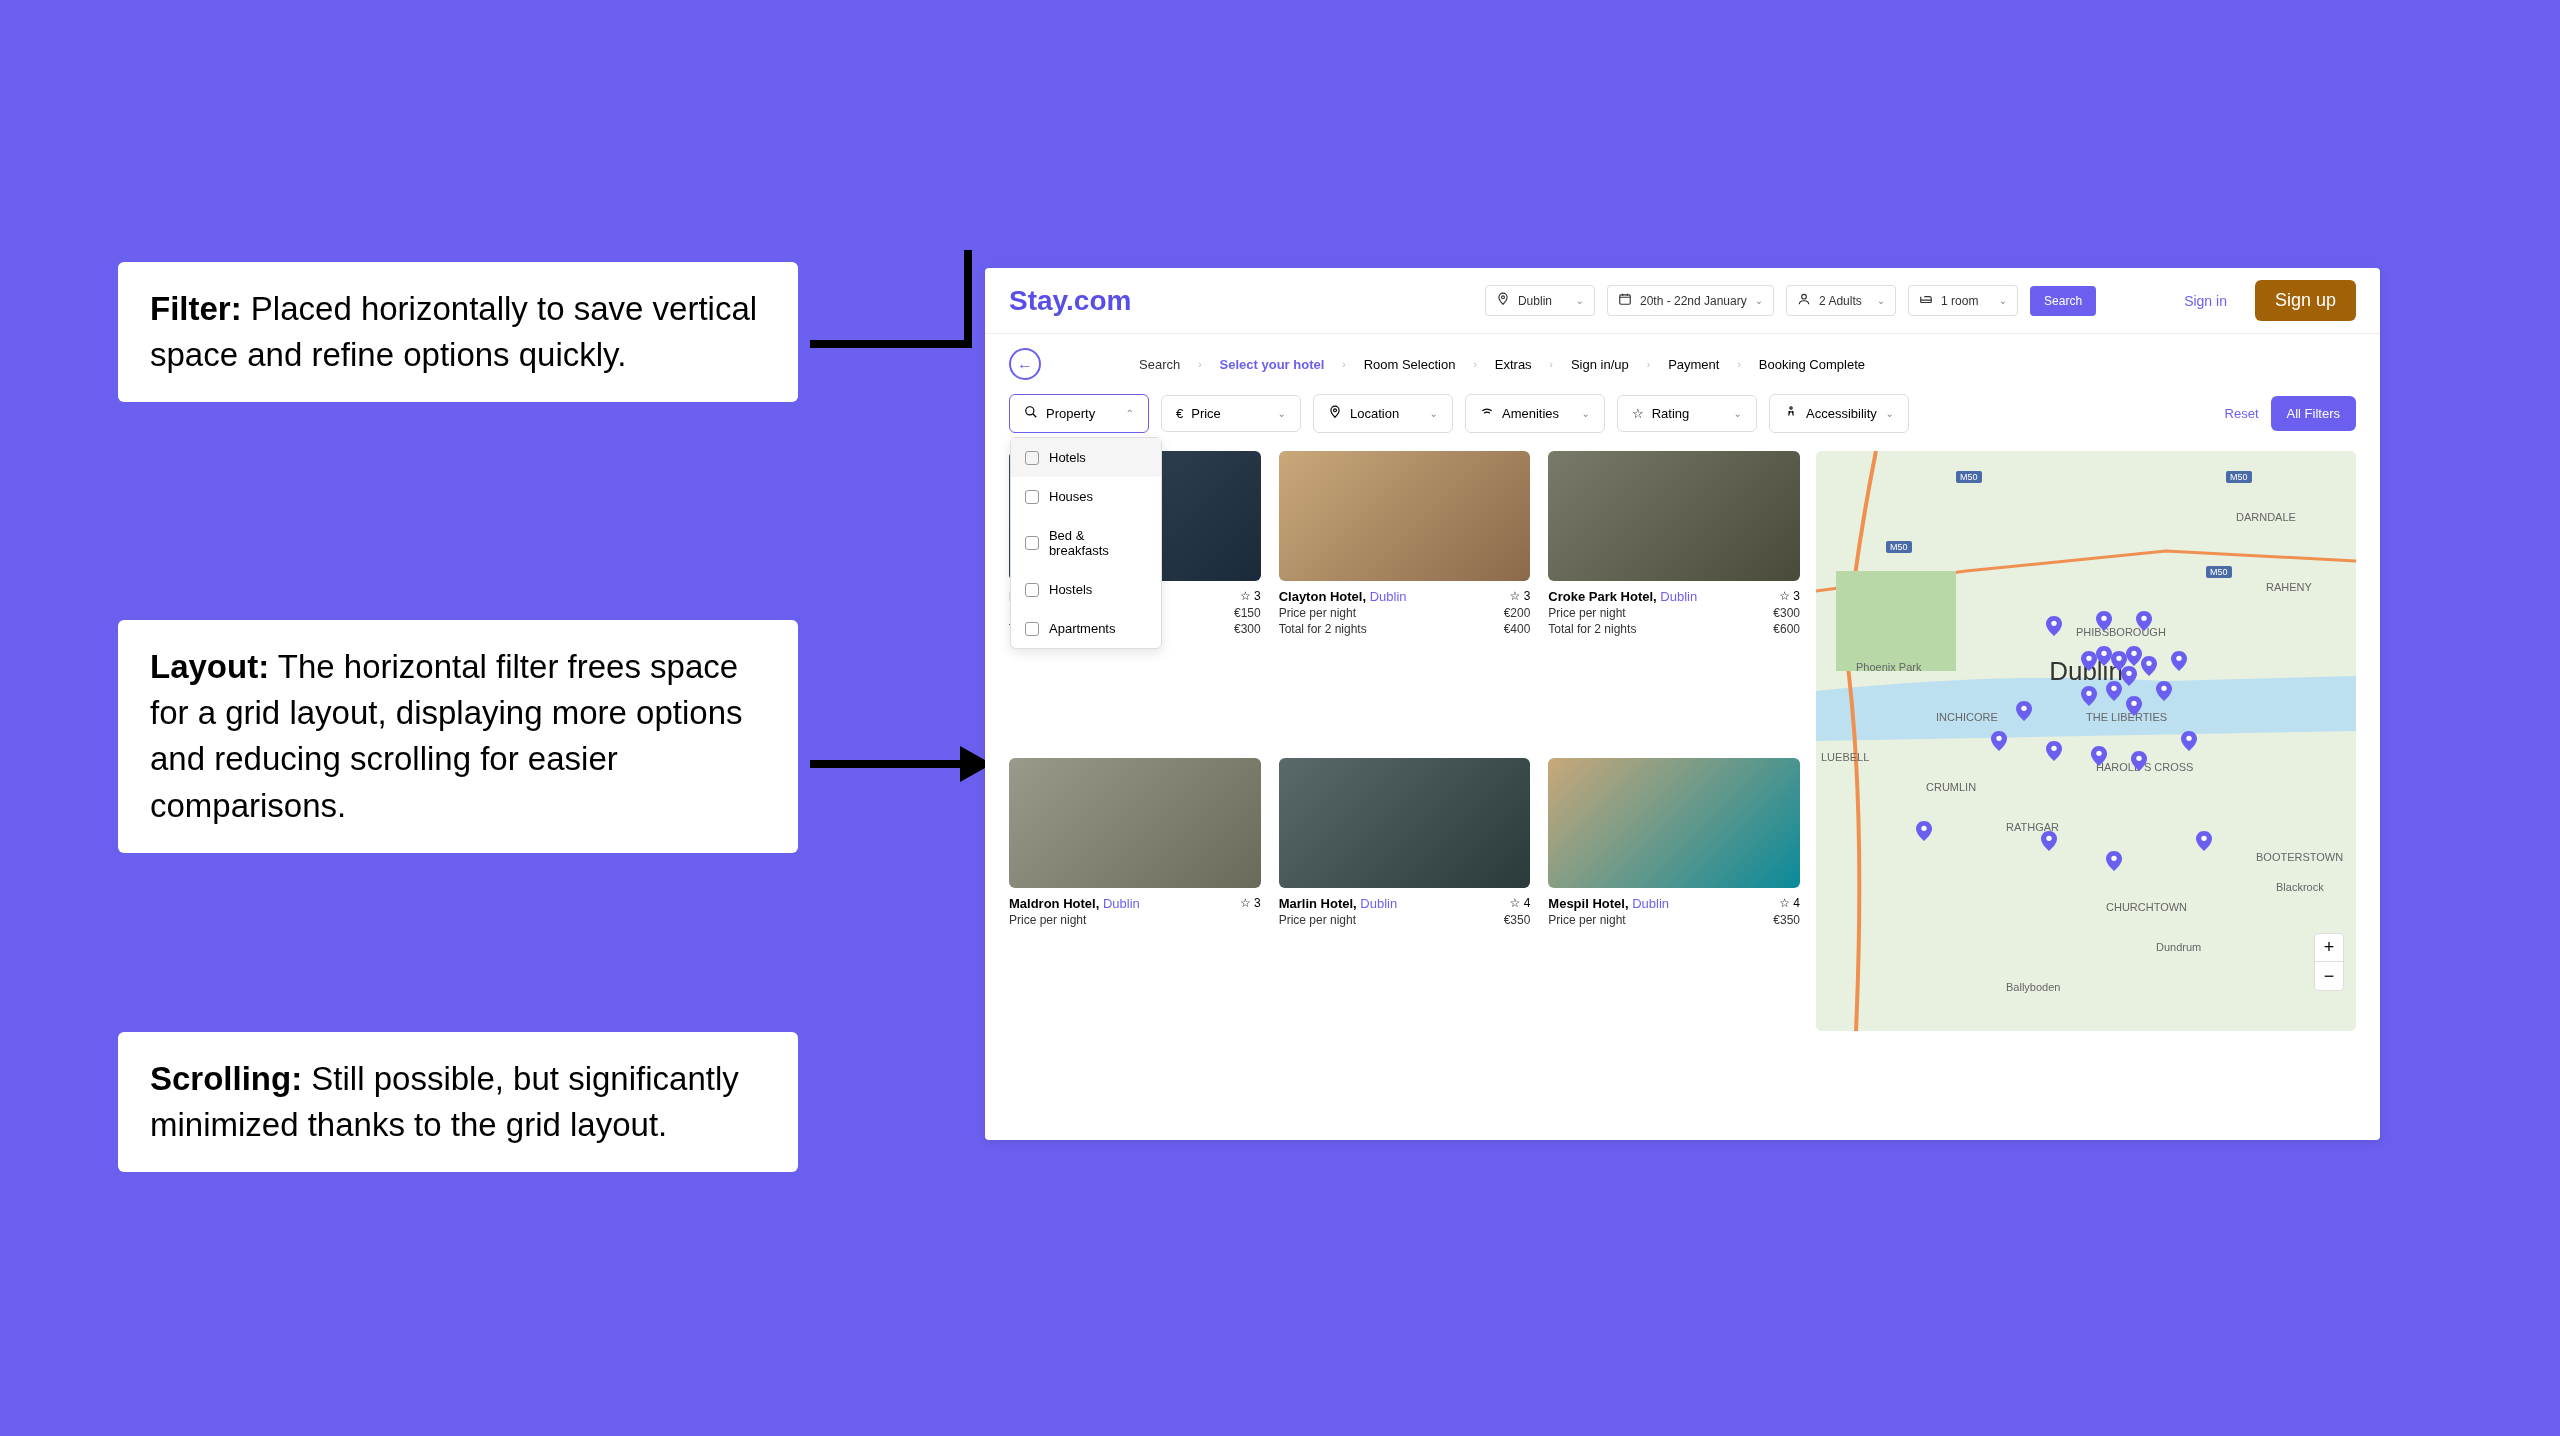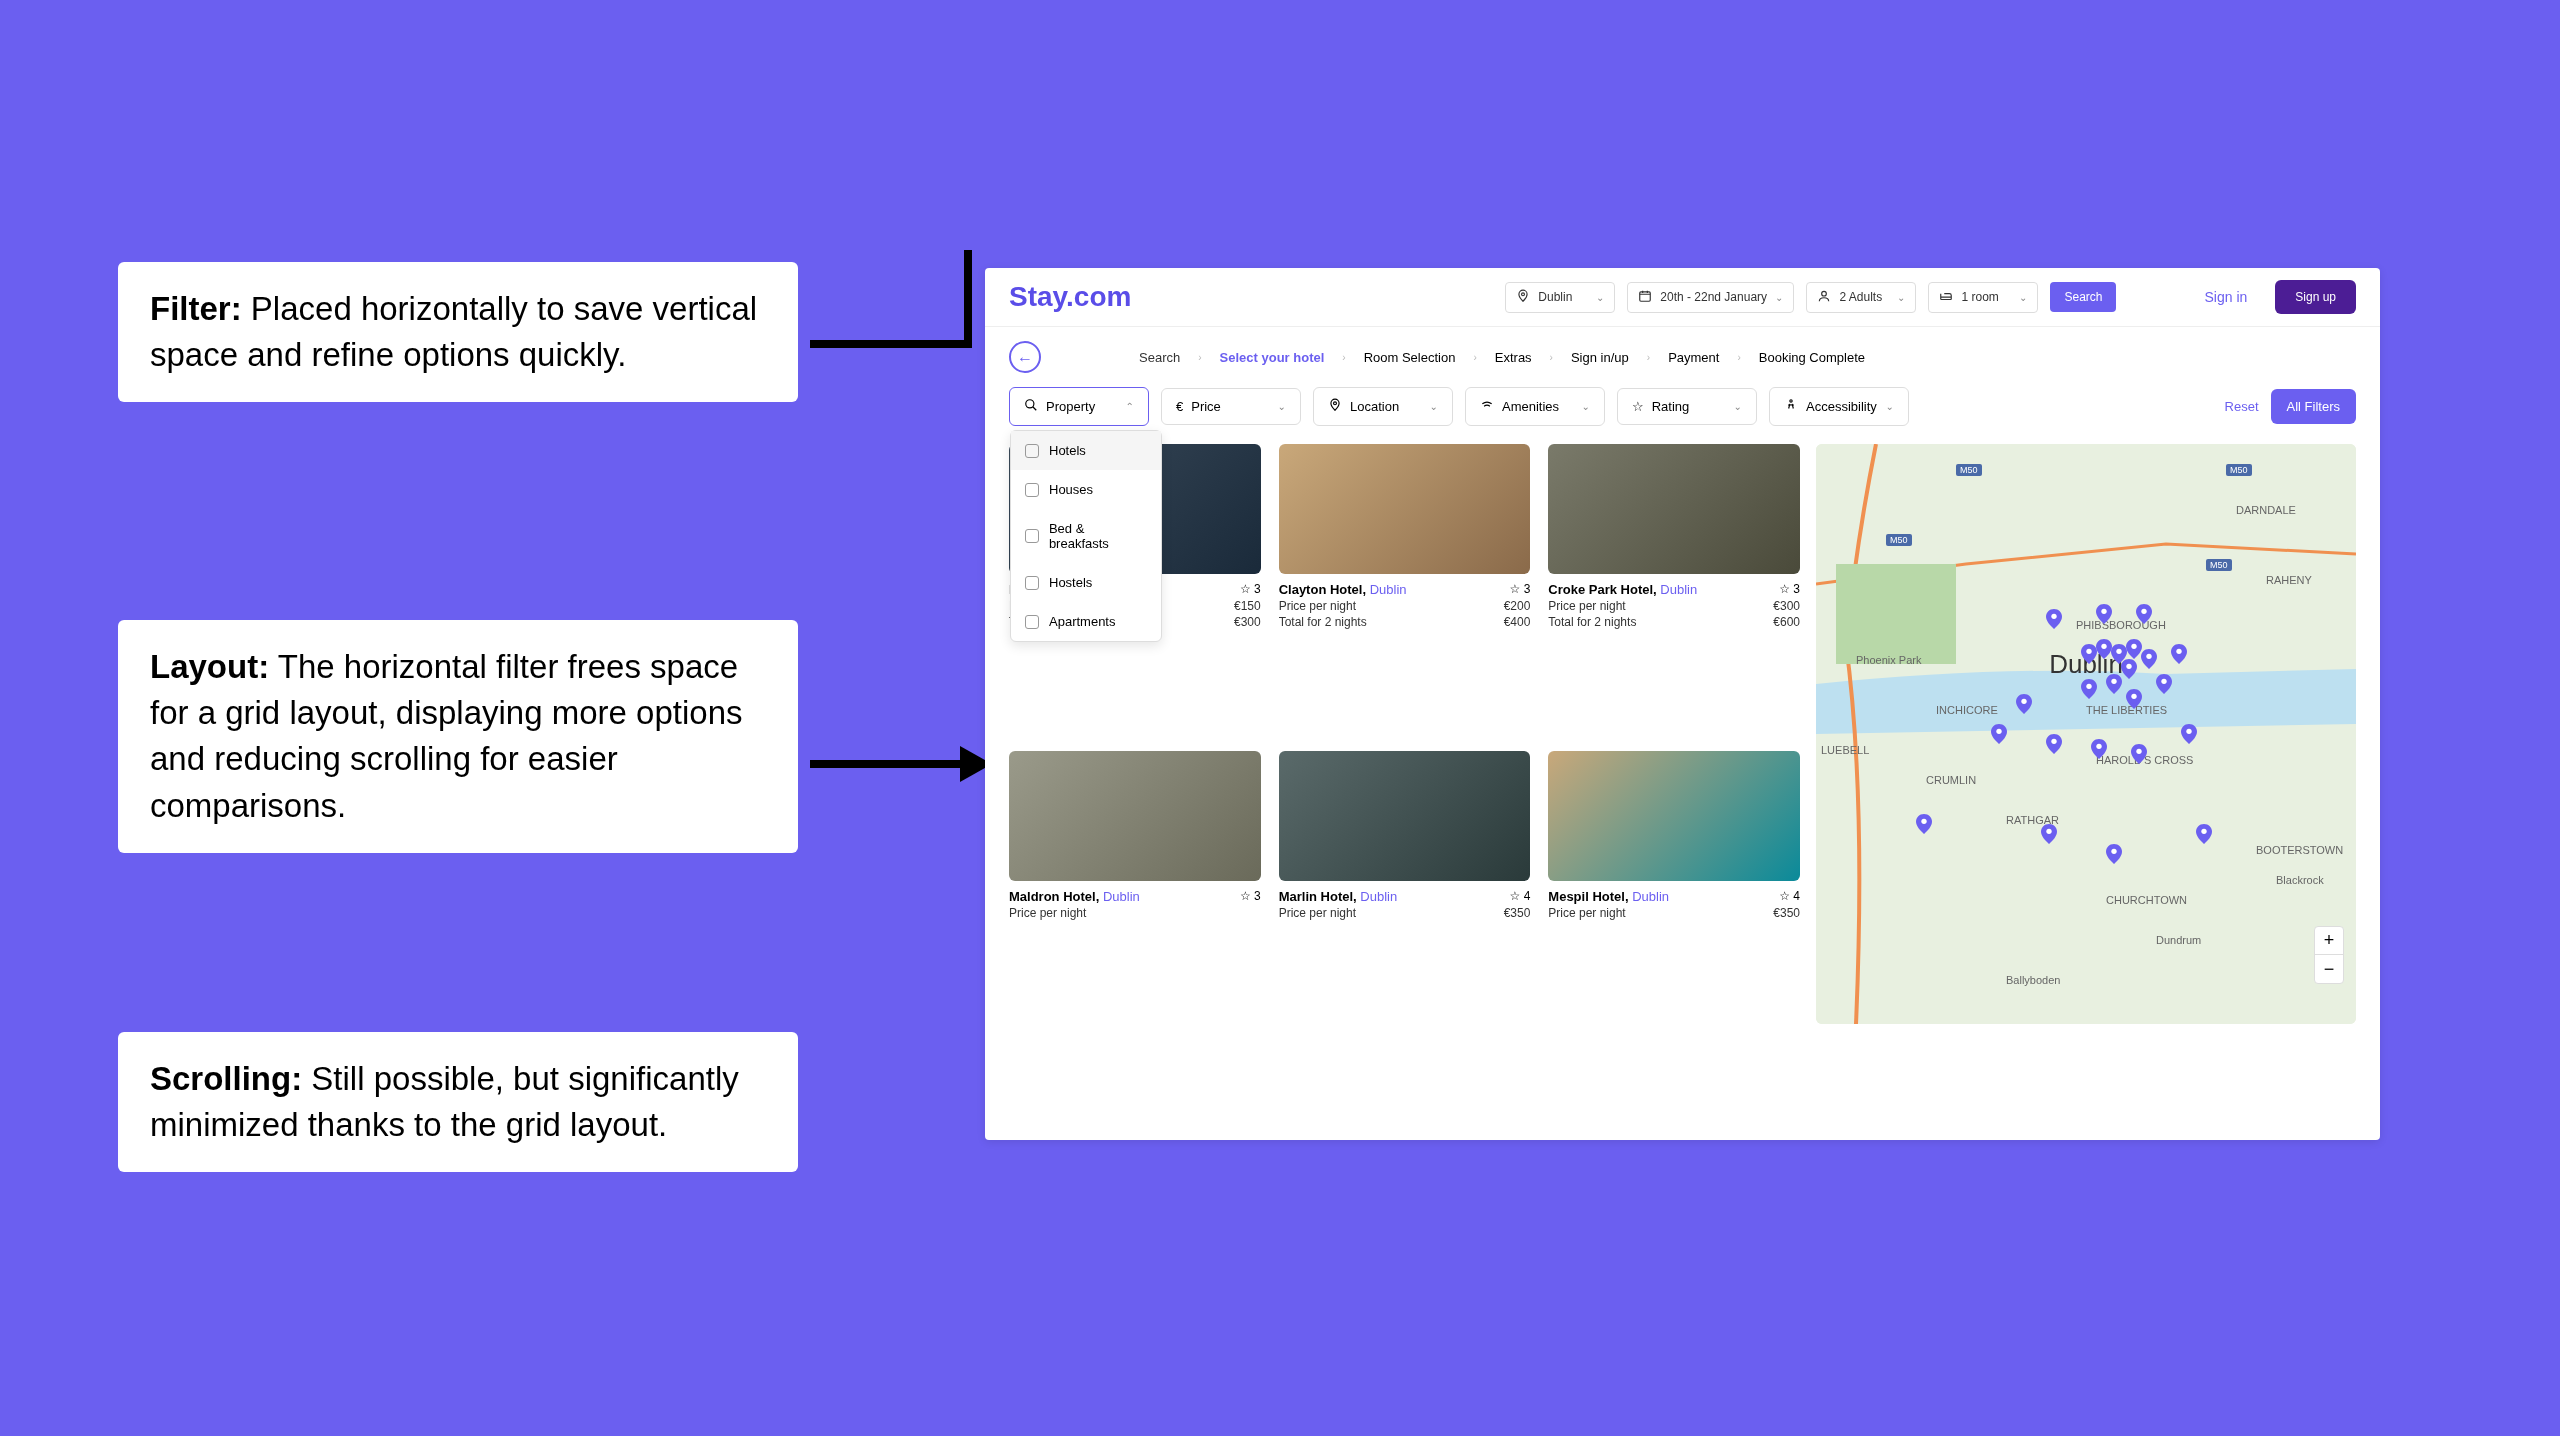--- a/index.html
+++ b/index.html
@@ -18,21 +18,21 @@
 .arrow-head.h2 { left: 960px; top: 746px; border-top: 18px solid transparent; border-bottom: 18px solid transparent; border-left: 32px solid black; }
 
 .app { position: absolute; left: 985px; top: 268px; width: 1395px; height: 872px; background: white; border-radius: 4px; overflow: hidden; box-shadow: 0 2px 8px rgba(0,0,0,0.1); }
 
 .header { display: flex; align-items: center; padding: 12px 24px; border-bottom: 1px solid #eee; gap: 12px; }
 .logo { font-size: 28px; font-weight: 700; color: #5a4de8; margin-right: auto; }
 .search-field { display: flex; align-items: center; gap: 8px; border: 1px solid #ddd; border-radius: 4px; padding: 6px 10px; font-size: 12px; color: #333; background: white; min-width: 110px; }
 .chev { margin-left: auto; font-size: 10px; color: #888; }
 .btn-search { background: #6b5ff0; color: white; border: none; padding: 8px 14px; border-radius: 4px; font-size: 12px; cursor: pointer; }
 .btn-signin { background: none; border: none; color: #6b5ff0; font-size: 14px; cursor: pointer; padding: 8px 16px; margin-left: 60px; }
-.btn-signup { background: #4c1d95; color: white; border: none; padding: 10px 20px; border-radius: 6px; font-size: 12px; cursor: pointer; }
+.btn-signup { background: #a16207; color: white; border: none; padding: 10px 20px; border-radius: 6px; font-size: 18px; cursor: pointer; }
 
 .progress { display: flex; align-items: center; padding: 14px 24px; gap: 18px; font-size: 13px; color: #999; }
 .back-btn { width: 32px; height: 32px; border-radius: 50%; border: 2px solid #6b5ff0; display: flex; align-items: center; justify-content: center; color: #6b5ff0; cursor: pointer; font-size: 16px; margin-right: 80px; }
 .step { color: #000000; }
 .step.active { color: #6b5ff0; font-weight: 600; }
 .step.done { color: #333; }
 .step-sep { color: #bbb; font-size: 10px; }
 
 .filters { display: flex; gap: 12px; padding: 0 24px 18px; align-items: center; }
 .filter-btn { display: flex; align-items: center; gap: 8px; border: 1px solid #ddd; border-radius: 6px; padding: 10px 14px; font-size: 13px; cursor: pointer; background: white; min-width: 140px; position: relative; }

